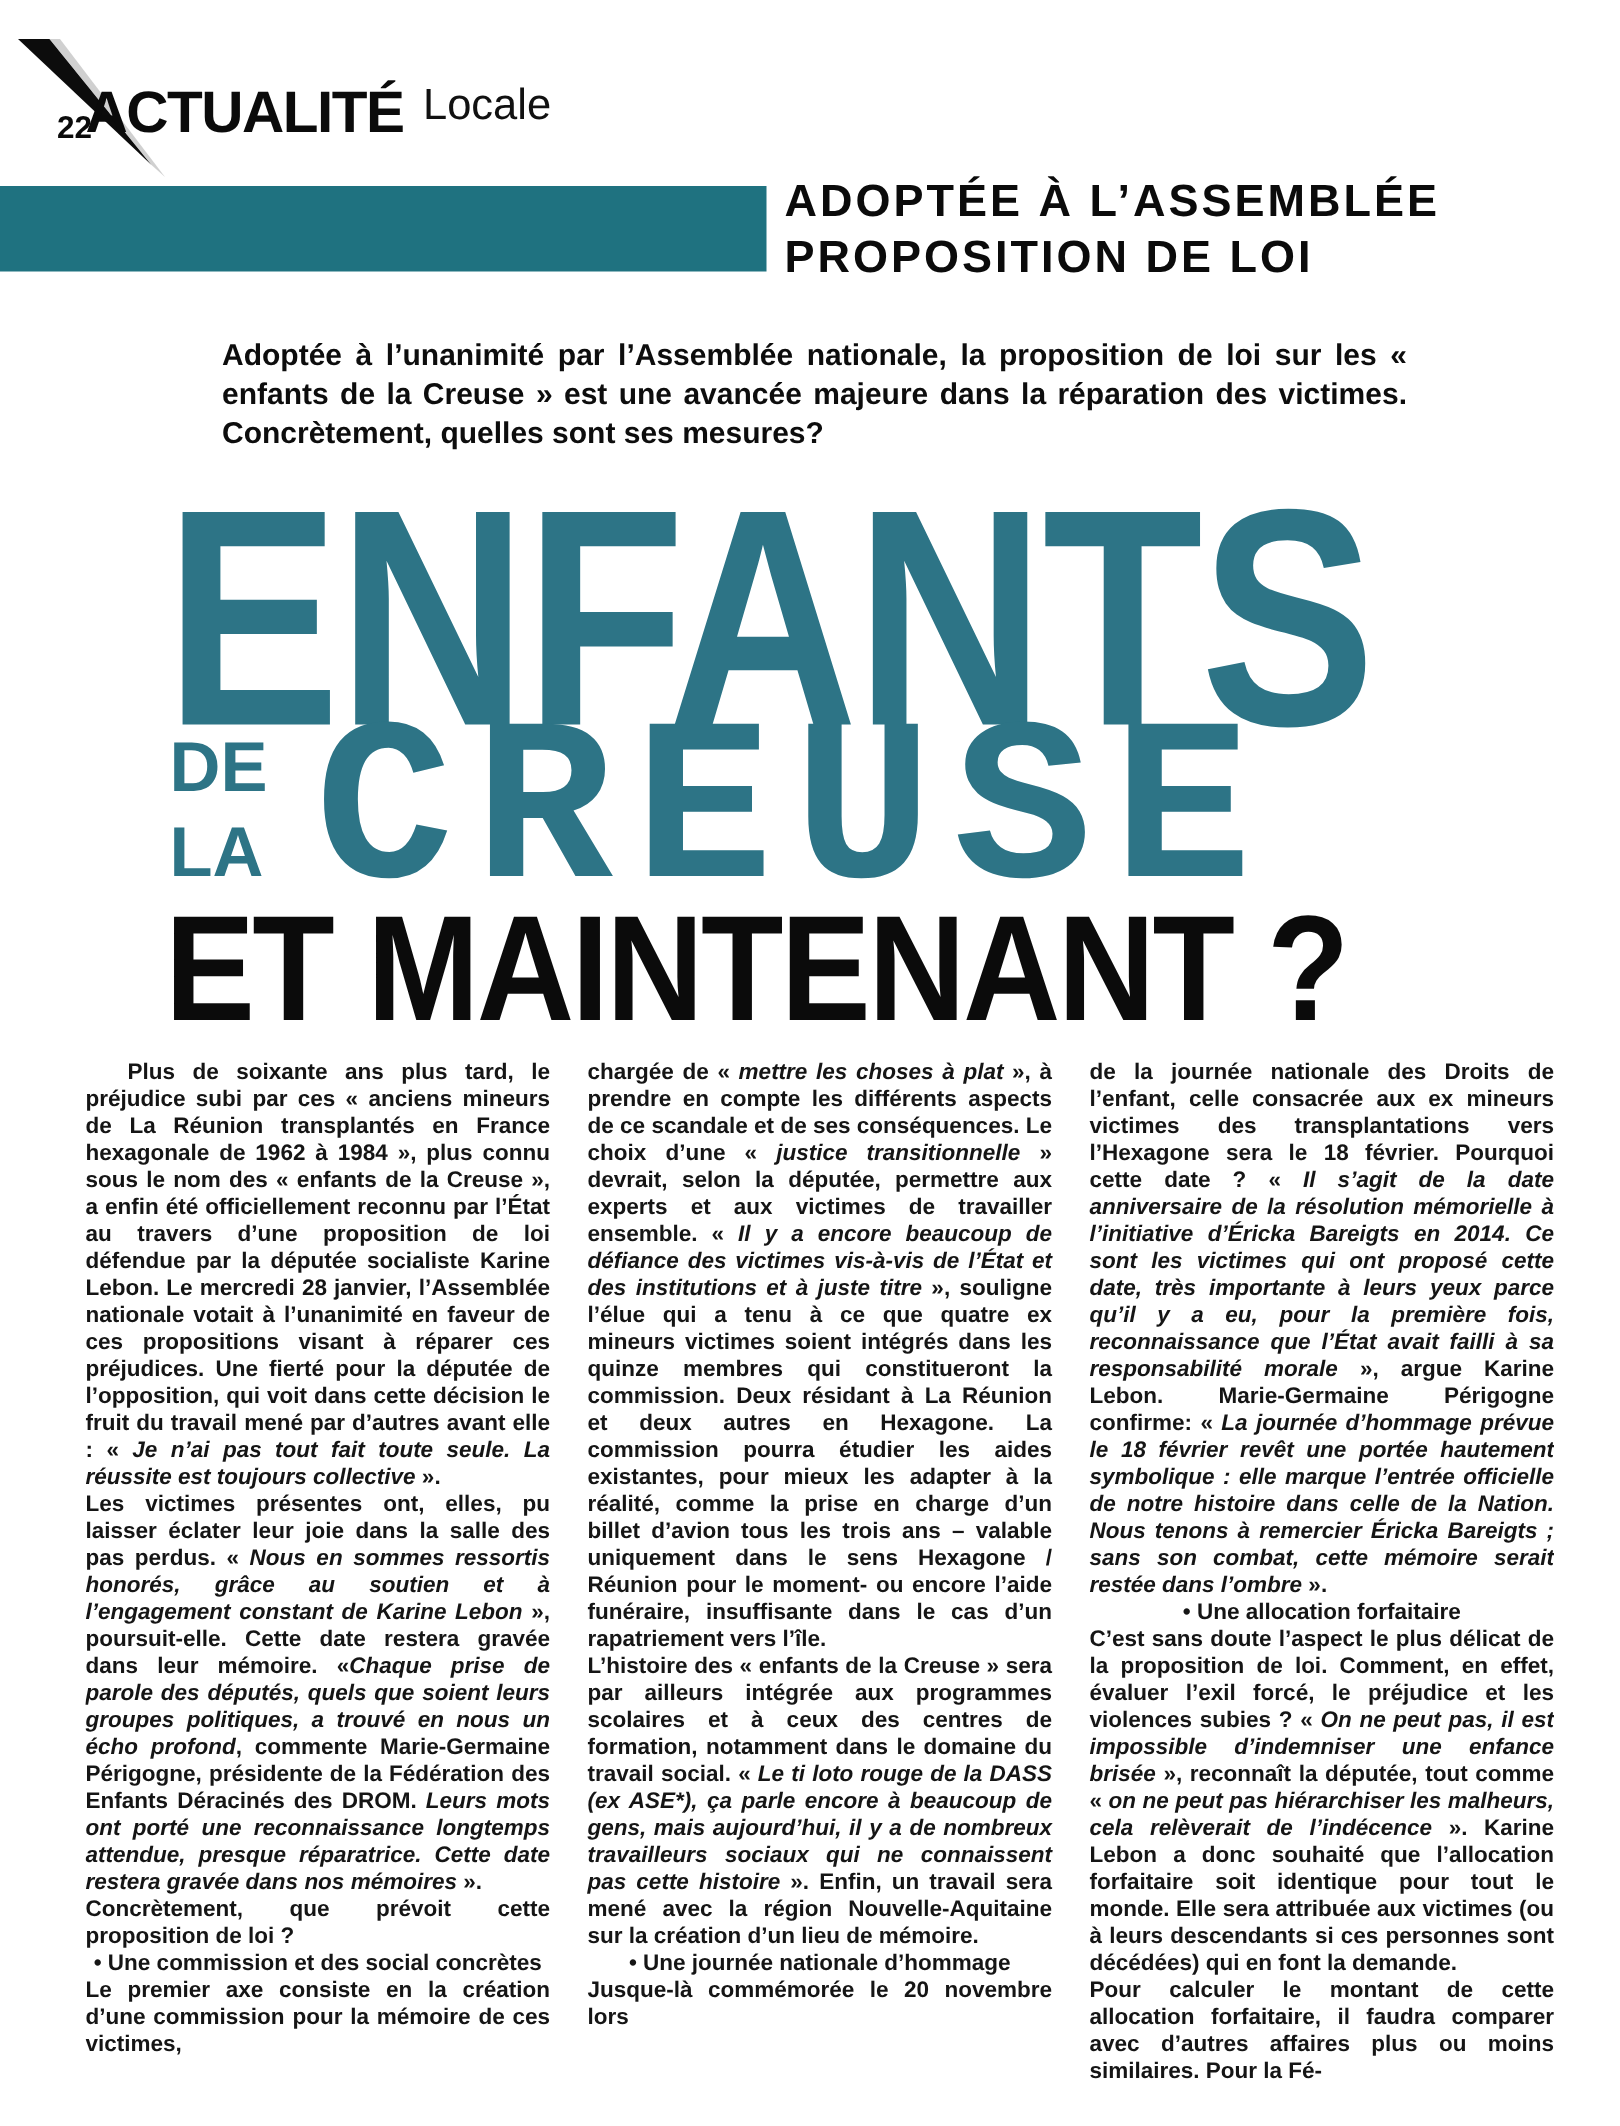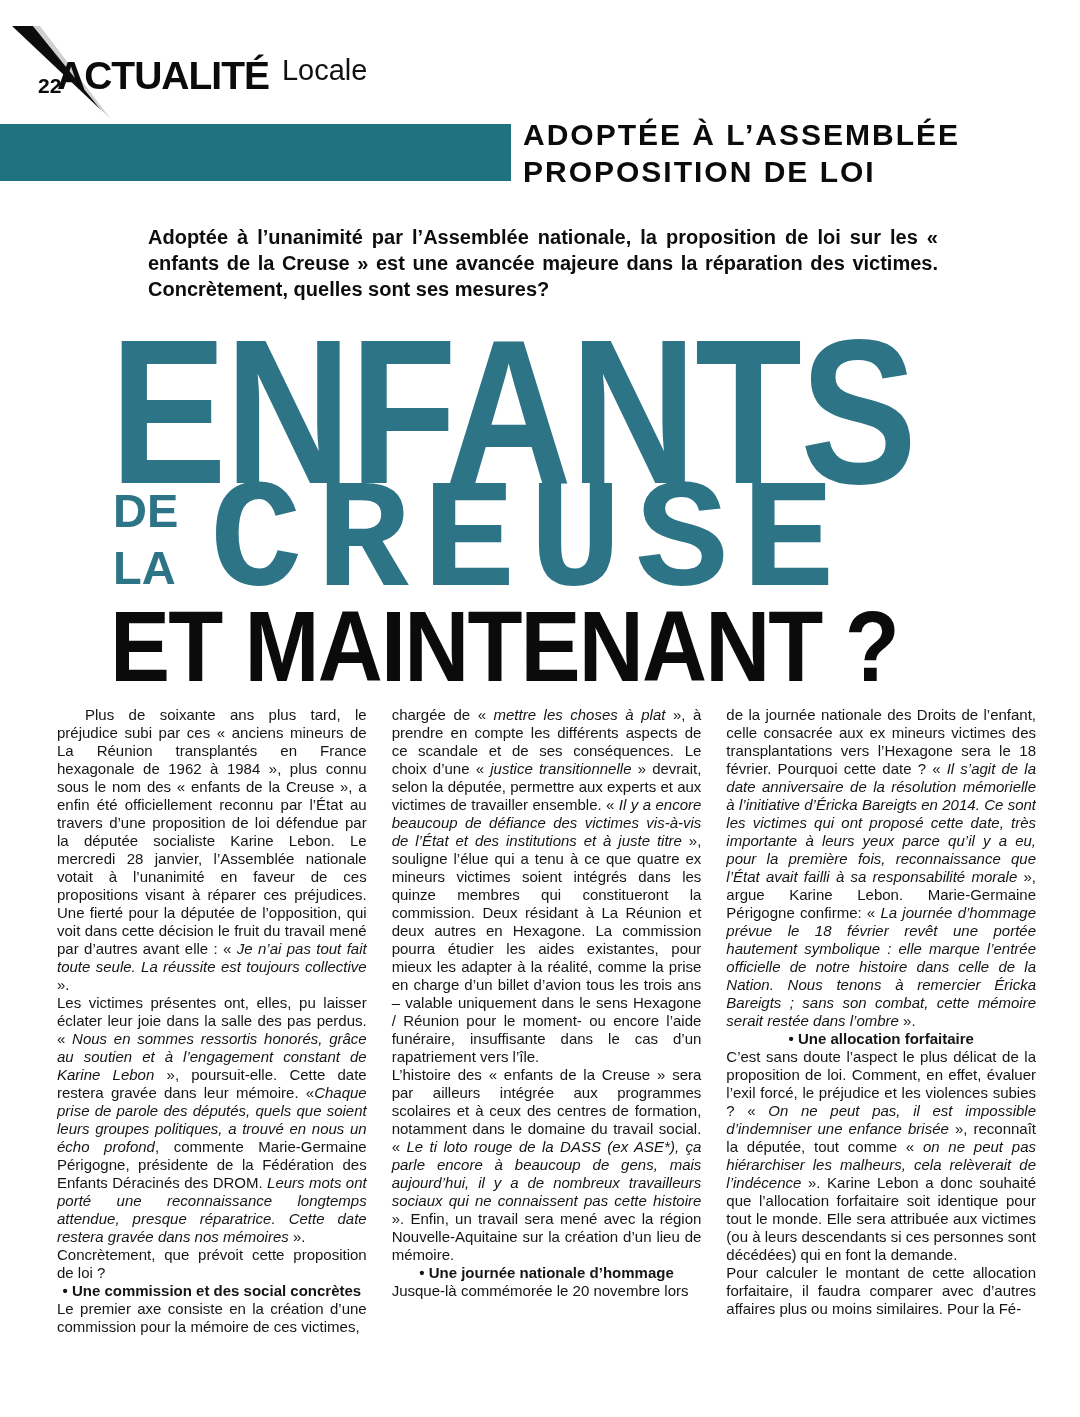--- a/index.html
+++ b/index.html
@@ -70,21 +70,21 @@
   
   .columns {
     position:absolute; left:57px; top:706px; width:979px; height:680px;
     display:flex; gap:25px;
     overflow:hidden;
   }
   .col { flex:1 1 0; min-width:0; }
   .col p, .col h3 {
     margin:0; font-size:15px; line-height:18px;
     text-align:justify; hyphens:auto; -webkit-hyphens:auto;
-    font-weight:normal; color:#151515;
+    font-weight:bold; color:#151515;
   }
   .col > * + * { margin-top:18px; }
   .col h3 { font-weight:bold; text-align:center; }
   .col p.indent { text-indent:28px; }
   .col i { font-style:italic; }
 </style>
 </head>
 <body>
 
 <svg class="corner-slash" width="130" height="110" viewBox="0 0 130 110" aria-hidden="true">

